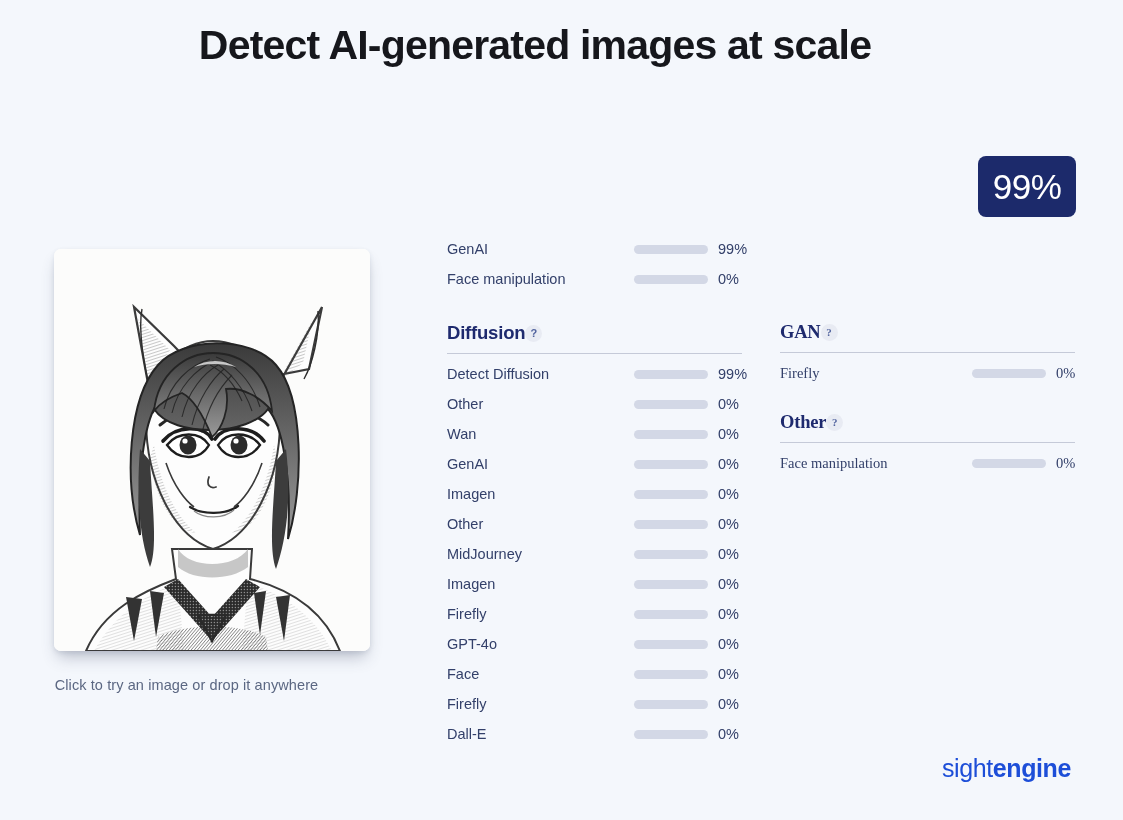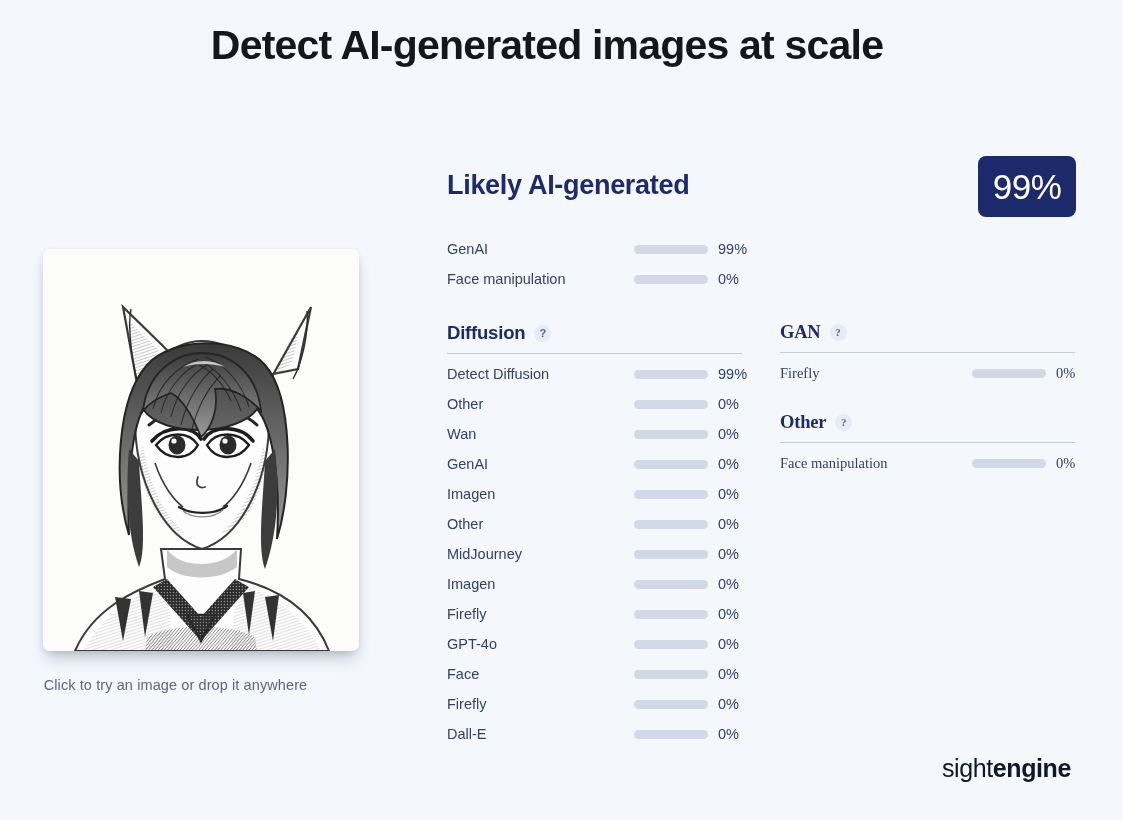--- a/index.html
+++ b/index.html
@@ -15,34 +15,34 @@
     background: #f4f7fc;
     font-family: "Liberation Sans", "DejaVu Sans", sans-serif;
     color: #2c3a62;
     position: relative;
   }
 
   
   .page-title {
     position: absolute;
     top: 22px;
-    left: 12px;
+    left: 0;
     width: 1070px;
     text-align: center;
     font-size: 41px;
     font-weight: bold;
     letter-spacing: -0.8px;
     color: #16171c;
     white-space: nowrap;
   }
 
   
   .upload-col {
     position: absolute;
-    left: 43px;
+    left: 54px;
     top: 249px;
     width: 265px;
   }
   .image-card {
     width: 316px;
     height: 402px;
     background: #fdfdfd;
     border-radius: 7px;
     box-shadow: 0 10px 16px -4px rgba(60,70,100,0.30),
                 0 2px 5px rgba(60,70,100,0.12);
@@ -146,21 +146,20 @@
     gap: 38px;
   }
   .col-left  { width: 295px; }
   .col-right { width: 295px; font-family: Liberation Serif, serif; }
 
   .section + .section { margin-top: 24px; }
 
   .section-head {
     display: flex;
     align-items: center;
-    gap: 9px;
     padding-bottom: 9px;
   }
   .section-title {
     font-size: 18.5px;
     font-weight: bold;
     color: #1e2a6e;
     letter-spacing: -0.2px;
   }
   .help-icon {
     width: 17px;
@@ -181,21 +180,21 @@
     background: #c5cad8;
     margin-bottom: 5px;
   }
 
   
   .logo {
     position: absolute;
     right: 52px;
     bottom: 37px;
     font-size: 25px;
-    color: #0f172a;
+    color: #1d4ed8;
     letter-spacing: -0.4px;
     white-space: nowrap;
   }
   .logo .light { font-weight: 300; }
   .logo .bold  { font-weight: bold; }
 </style>
 </head>
 <body>
 
 <div class="page-title">Detect AI-generated images at scale</div>
@@ -297,21 +296,20 @@
       <path d="M140 118 C152 110 170 110 182 118 C168 114 152 114 140 118 Z" fill="#e8e8e8" opacity="0.8"></path>
     </svg>
   </div>
 
   <div class="upload-caption">Click to try an image or drop it anywhere</div>
 </div>
 
 <div class="results">
 
   <div class="verdict-row">
-    <div class="verdict-title">Likely AI-generated</div>
     <div class="verdict-badge">99%</div>
   </div>
 
   <div class="metric-list col-left">
     <div class="metric">
       <span class="metric-label">GenAI</span>
       <span class="metric-bar-track">
         <span class="metric-bar-fill" style="width:99%"></span>
       </span>
       <span class="metric-value">99%</span>

